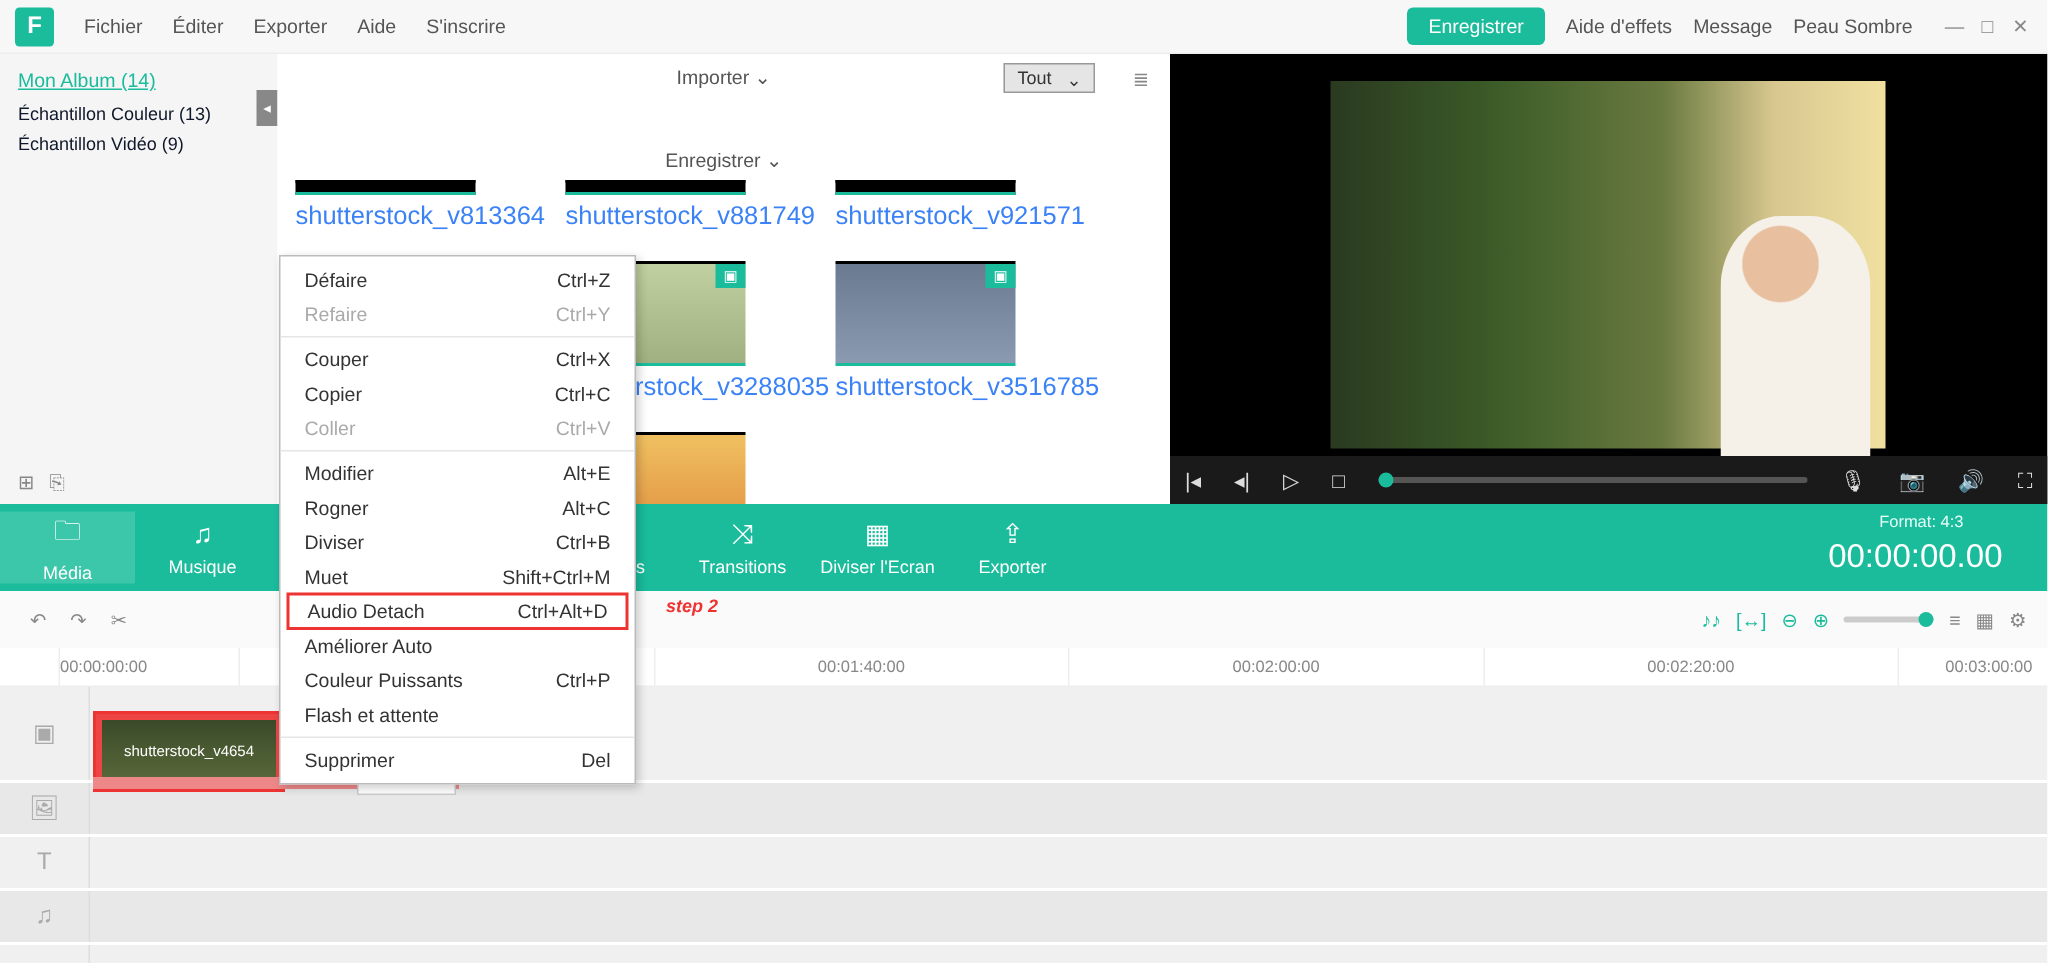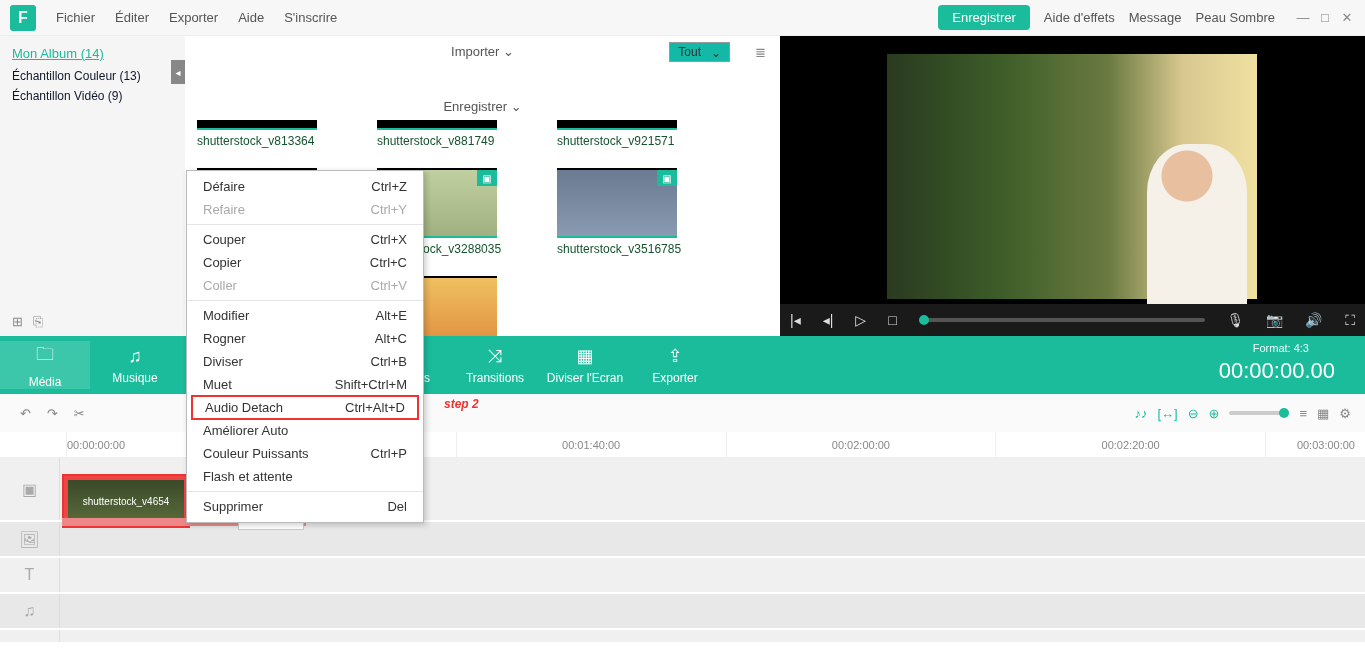--- a/index.html
+++ b/index.html
@@ -16,29 +16,29 @@
 .sidebar { width: 185px; background: #f5f5f5; padding: 10px 12px; position: relative; }
 .sidebar a.active { color: #1abc9c; text-decoration: underline; display: block; margin-bottom: 8px; }
 .sidebar .lib-item { color: #0f172a; margin-bottom: 6px; font-size: 12px; }
 .sidebar-collapse { position: absolute; right: 0; top: 24px; width: 14px; height: 24px; background: #888; color: #fff; display: flex; align-items: center; justify-content: center; font-size: 10px; }
 .sidebar-tools { position: absolute; bottom: 6px; left: 12px; display: flex; gap: 10px; color: #888; }
 
 .media-area { flex: 1; background: #fff; padding: 8px 12px; position: relative; }
 .media-head { display: flex; align-items: center; gap: 40px; margin-bottom: 6px; flex-direction: column; }
 .media-head .dd { color: #555; cursor: pointer; }
 .media-head .dd::after { content: " ⌄"; }
-.filter-sel { position: absolute; right: 50px; top: 6px; border: 1px solid #999; padding: 2px 28px 2px 8px; font-size: 12px; background: #14b8a6; }
+.filter-sel { position: absolute; right: 50px; top: 6px; border: 1px solid #999; padding: 2px 28px 2px 8px; font-size: 12px; background: #e5e5e5; }
 .filter-sel::after { content: "⌄"; position: absolute; right: 8px; top: 3px; }
 .list-toggle { position: absolute; right: 14px; top: 9px; color: #888; }
 
 .thumbs { display: grid; grid-template-columns: repeat(3, 150px); gap: 20px 30px; }
 .thumb { width: 150px; }
 .thumb .img { width: 120px; height: 70px; background: #333; border: 2px solid #1abc9c; border-top-color:#000; border-left:none; border-right:none; position: relative; }
 .thumb .img .cam { position: absolute; right: 0; top: 0; width: 20px; height: 16px; background: #1abc9c; color: #fff; font-size: 10px; display: flex; align-items: center; justify-content: center; }
-.thumb .label { color: #14532d; font-size: 12px; margin-top: 4px; }
+.thumb .label { color: #3b82f6; font-size: 17px; margin-top: 4px; }
 .thumb.slim .img { height: 10px; background:#000; }
 
 .preview { width: 585px; background: #000; position: relative; }
 .preview-img { position: absolute; left: 107px; top: 18px; width: 370px; height: 245px; background: linear-gradient(to right, #2a3a20 0%, #3c5c28 30%, #6a7a40 60%, #d8c890 80%, #f0e0a0 100%); }
 .preview-person { position:absolute; left:260px; top:90px; width:100px; height:160px; background: radial-gradient(circle at 40% 20%, #e8c0a0 0 25px, transparent 26px), linear-gradient(#f5f0e8,#f5f0e8); border-radius: 40% 40% 0 0 / 30% 30% 0 0; }
 .preview-ctrl { position: absolute; bottom: 0; left: 0; right: 0; height: 32px; background: #1a1a1a; display: flex; align-items: center; padding: 0 10px; gap: 22px; color: #ddd; }
 .preview-ctrl .bar { flex: 1; height: 4px; background: #555; border-radius: 2px; position: relative; }
 .preview-ctrl .bar .dot { position:absolute; left:0; top:-3px; width:10px; height:10px; border-radius:50%; background:#1abc9c; }
 .pv-ico { cursor: pointer; font-size: 14px; }
 
@@ -47,21 +47,21 @@
 .tb-item.active { background: rgba(255,255,255,.15); }
 .tb-ico { font-size: 18px; }
 .tb-format { position: absolute; right: 56px; top: 6px; font-size: 11px; color: #e7fffa; }
 .tb-time { position: absolute; right: 30px; top: 22px; font-size: 22px; color: #fff; }
 
 .timeline-head { height: 38px; background: #fafafa; display: flex; align-items: center; padding: 0 20px; gap: 16px; color: #888; position: relative; }
 .tl-right { position: absolute; right: 14px; display: flex; align-items: center; gap: 10px; }
 .tl-zoom { width: 60px; height: 4px; background: #ccc; position: relative; border-radius: 2px; }
 .tl-zoom .dot { position:absolute; right:0; top:-3px; width:10px; height:10px; border-radius:50%; background:#1abc9c; }
 .tl-ico { cursor:pointer; }
-.ruler { height: 26px; background: #fff; display: flex; position: relative; padding-left: 66px; border-bottom: 1px solid #eee; }
+.ruler { height: 26px; background: #fff; display: flex; position: relative; padding-left: 39px; border-bottom: 1px solid #eee; }
 .ruler .tick { flex: 1; font-size: 11px; color: #888; text-align: center; display: flex; align-items: center; justify-content: center; border-left: 1px solid #eee; }
 
 .tracks { position: relative; }
 .track { height: 36px; background: #e8e8e8; border-bottom: 2px solid #fff; display: flex; align-items: center; }
 .track:nth-child(odd){ background:#f0f0f0; }
 .track-icon { width: 60px; display: flex; align-items: center; justify-content: center; color: #aaa; font-size: 16px; border-right: 1px solid #ddd; height:100%; }
 .clip { position: absolute; left: 62px; top: 16px; height: 54px; width: 128px; border: 2px solid #e33; background: #ef4444; }
 .clip-inner { position:absolute; left:4px; top:4px; right:4px; bottom:4px; background: linear-gradient(#3a4a2a,#5a6a3a); display:flex; align-items:center; justify-content:center; font-size:10px; color:#fff; }
 .clip-red-bar { position:absolute; left:62px; top:60px; width:244px; height:8px; background:#e88; }
 .sel-box { position:absolute; left:238px; top:60px; width:66px; height:12px; border:1px solid #ccc; background:#fff; }

